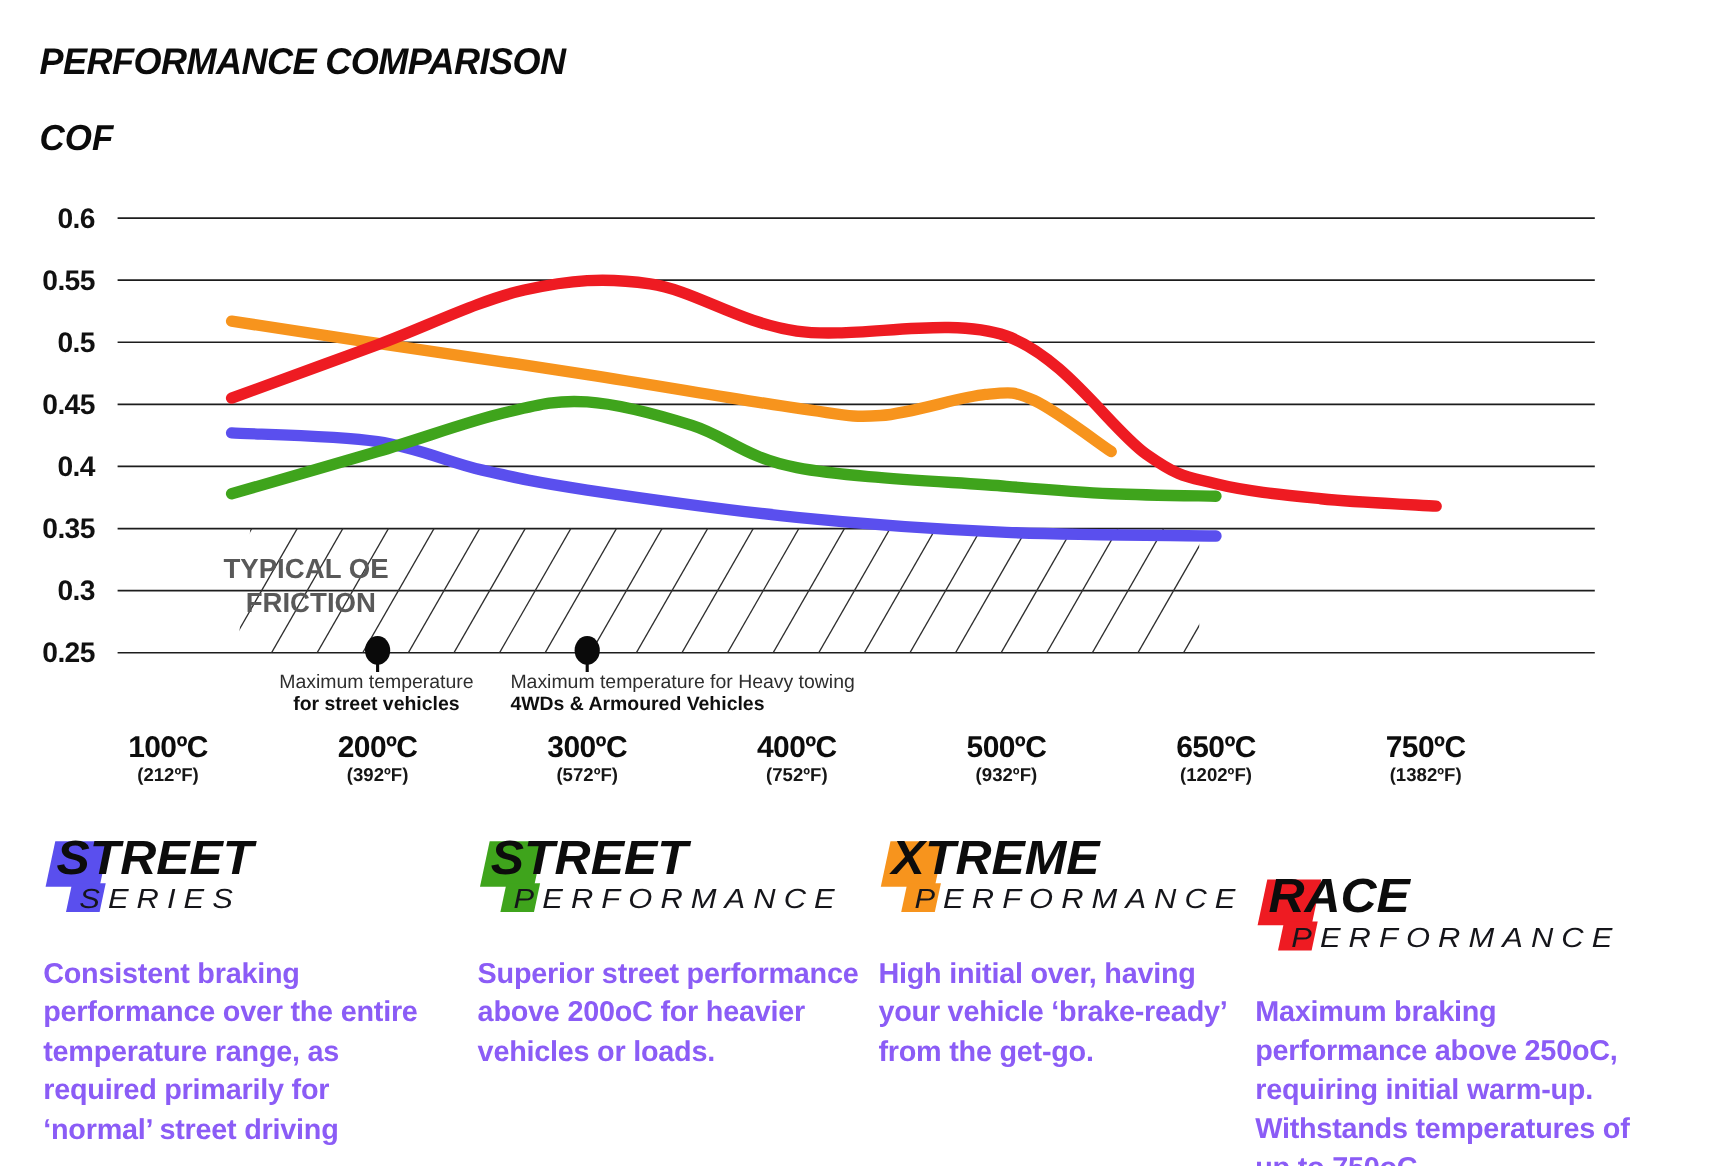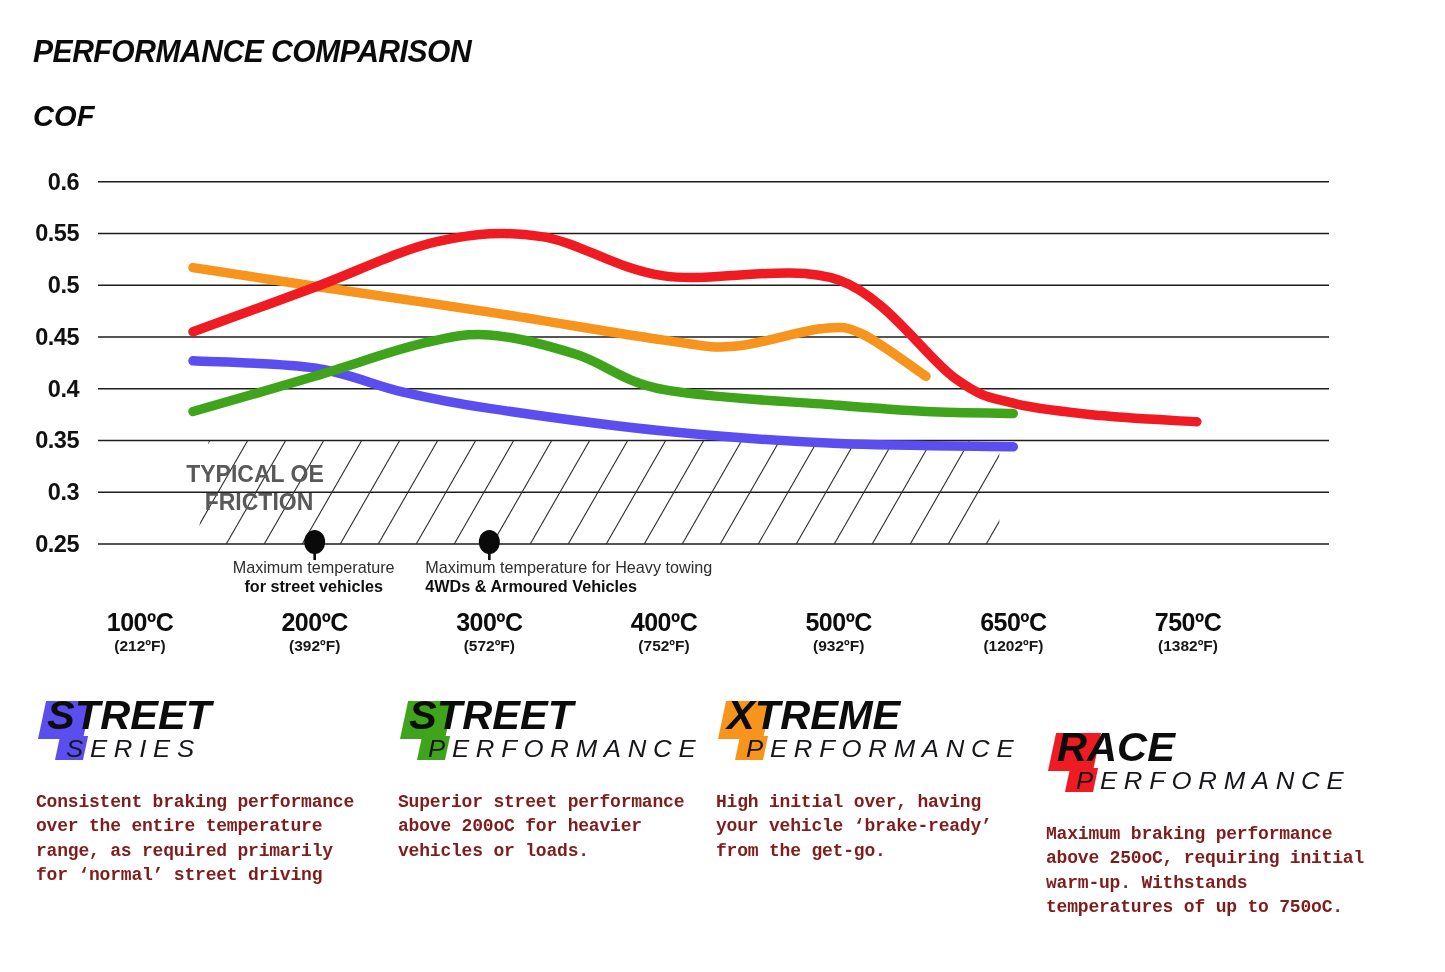--- a/index.html
+++ b/index.html
@@ -8,35 +8,35 @@
   .chart-svg{position:absolute;left:0;top:0;}
   .chart-svg text{font-family:"Liberation Sans",sans-serif;}
   .title{position:absolute;left:33px;top:34px;font-style:italic;font-weight:700;
          font-size:31px;color:#0b0b0b;transform:scaleX(.97);transform-origin:left top;
          letter-spacing:-.5px;white-space:nowrap;}
   .cof-title{position:absolute;left:33px;top:99px;font-style:italic;font-weight:700;
          font-size:30px;color:#0b0b0b;transform:scaleX(.97);transform-origin:left top;}
   .legend-col{position:absolute;top:698px;}
   .legend-col:nth-of-type(3){left:36px;width:335px;}
   .legend-col:nth-of-type(4){left:398px;width:330px;}
-  .legend-col:nth-of-type(5){left:716px;width:290px;}
+  .legend-col:nth-of-type(5){left:732px;width:290px;}
   .legend-col:nth-of-type(6){left:1046px;width:335px;margin-top:32px;}
   .logo-art{position:relative;height:70px;}
   .block-main{position:absolute;left:2px;top:3px;width:45px;height:38px;
               transform:skewX(-12deg);transform-origin:left bottom;}
   .block-tail{position:absolute;left:19px;top:38px;width:28px;height:24px;
               transform:skewX(-12deg);transform-origin:left bottom;}
   .big-word{position:absolute;left:11px;top:-3px;font-style:italic;font-weight:700;
             font-size:40px;line-height:1;color:#0c0c0c;letter-spacing:0px;
             transform:scaleX(1.04);transform-origin:left top;white-space:nowrap;}
   .sub-word{position:absolute;left:30px;top:40px;font-style:italic;font-weight:400;
             font-size:23px;line-height:1;color:#15151a;letter-spacing:6px;
             transform:scaleX(1.12);transform-origin:left top;white-space:nowrap;}
-  .desc{position:absolute;top:74px;left:0;font-weight:700;font-size:18px;
-        line-height:1.35;color:#7f1d1d;letter-spacing:-.2px;font-family:Liberation Mono, monospace;}
+  .desc{position:absolute;top:74px;left:0;font-weight:700;font-size:24px;
+        line-height:1.35;color:#8b5cf6;letter-spacing:-.2px;}
 </style>
 </head>
 <body>
 
 <div class="page">
 
   <svg class="chart-svg" id="cof-chart" width="1445" height="690" viewBox="0 0 1445 690">
       <line x1="98" y1="181.7" x2="1329" y2="181.7" stroke="#1d1d1d" stroke-width="1.4"></line>
       <text x="79" y="189.7" text-anchor="end" font-size="23.5" font-weight="700" fill="#111" letter-spacing="-0.5">0.6</text>
       <line x1="98" y1="233.44999999999993" x2="1329" y2="233.44999999999993" stroke="#1d1d1d" stroke-width="1.4"></line>

